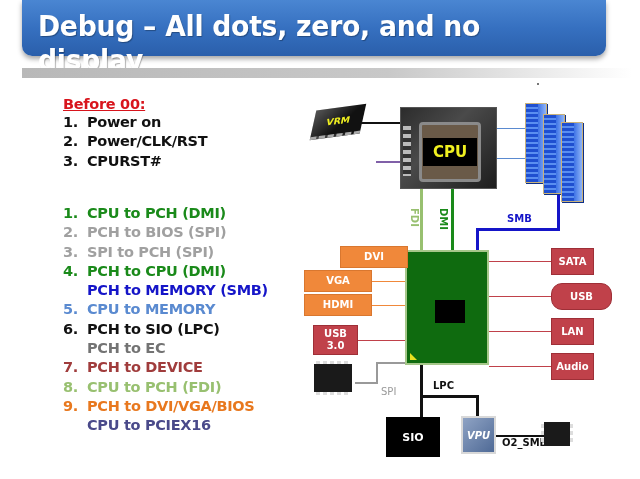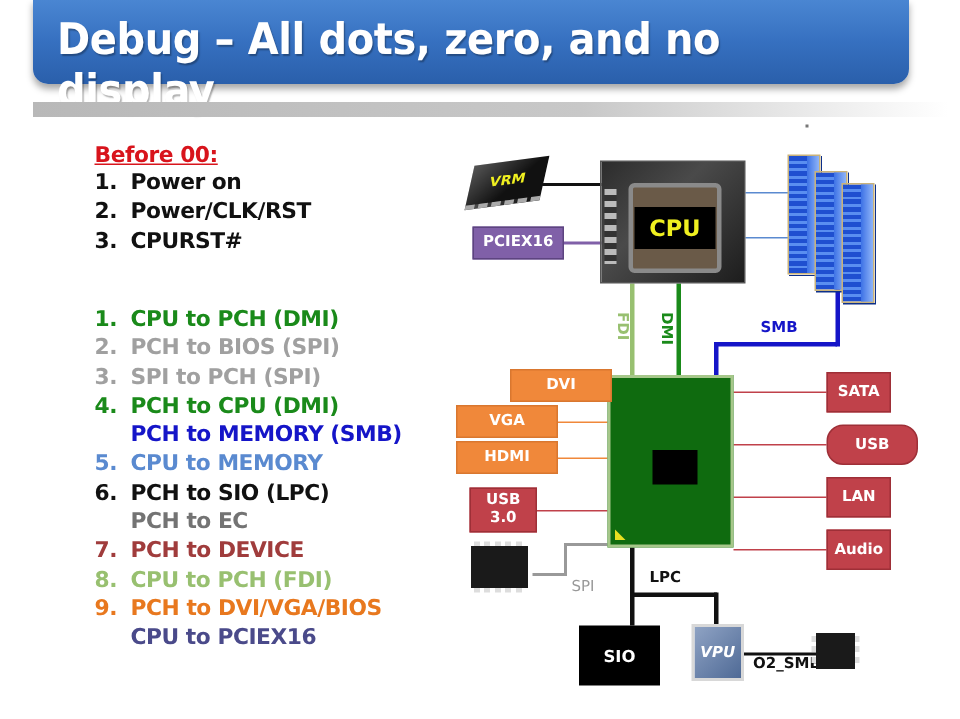--- a/index.html
+++ b/index.html
@@ -189,23 +189,20 @@
   <div class="line" style="left:489px;top:366px;width:62px;height:1px;background:#c0414a;"></div>
 
   <div class="line" style="left:420px;top:365px;width:3px;height:52px;background:#111;"></div>
   <div class="line" style="left:420px;top:395px;width:58px;height:3px;background:#111;"></div>
   <div class="line" style="left:476px;top:395px;width:3px;height:21px;background:#111;"></div>
   <div class="line" style="left:496px;top:435px;width:48px;height:2px;background:#111;"></div>
 
   <div class="vrm">
       <span>VRM</span>
     </div>
-  <div class="box purple" style="left:315px;top:151px;width:61px;height:22px;">
-    <span>PCIEX16</span>
-  </div>
 
   <div class="cpu-socket">
     <div class="pins"></div>
     <div class="frame"></div>
     <div class="die">CPU</div>
   </div>
 
   <div class="dimm" style="left:525px;top:103px;">
       <div class="hl"></div>
     </div>

